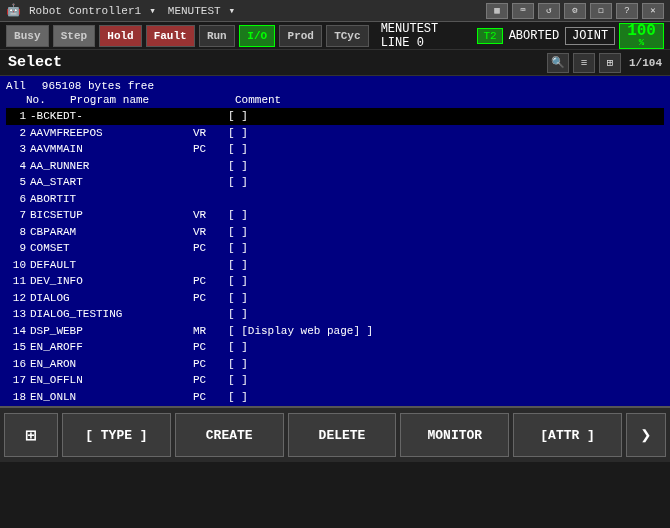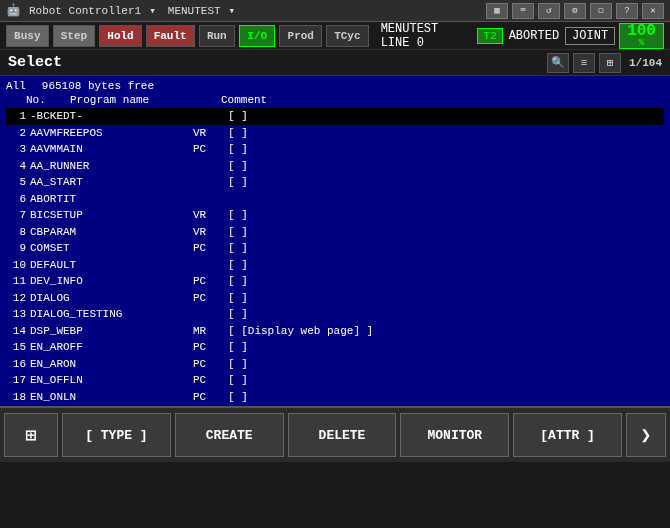--- a/index.html
+++ b/index.html
@@ -143,21 +143,21 @@
       font-size: 11px;
     }
     .col-headers {
       display: flex;
       margin-bottom: 2px;
       color: #fff;
       font-size: 11px;
       padding-left: 20px;
     }
     .col-no { width: 44px; }
-    .col-name { width: 151px; }
+    .col-name { width: 165px; }
     .col-comment { width: 200px; }
 
     .prog-list {
       list-style: none;
     }
     .prog-row {
       display: flex;
       align-items: center;
       height: 16.5px;
       font-size: 11px;

